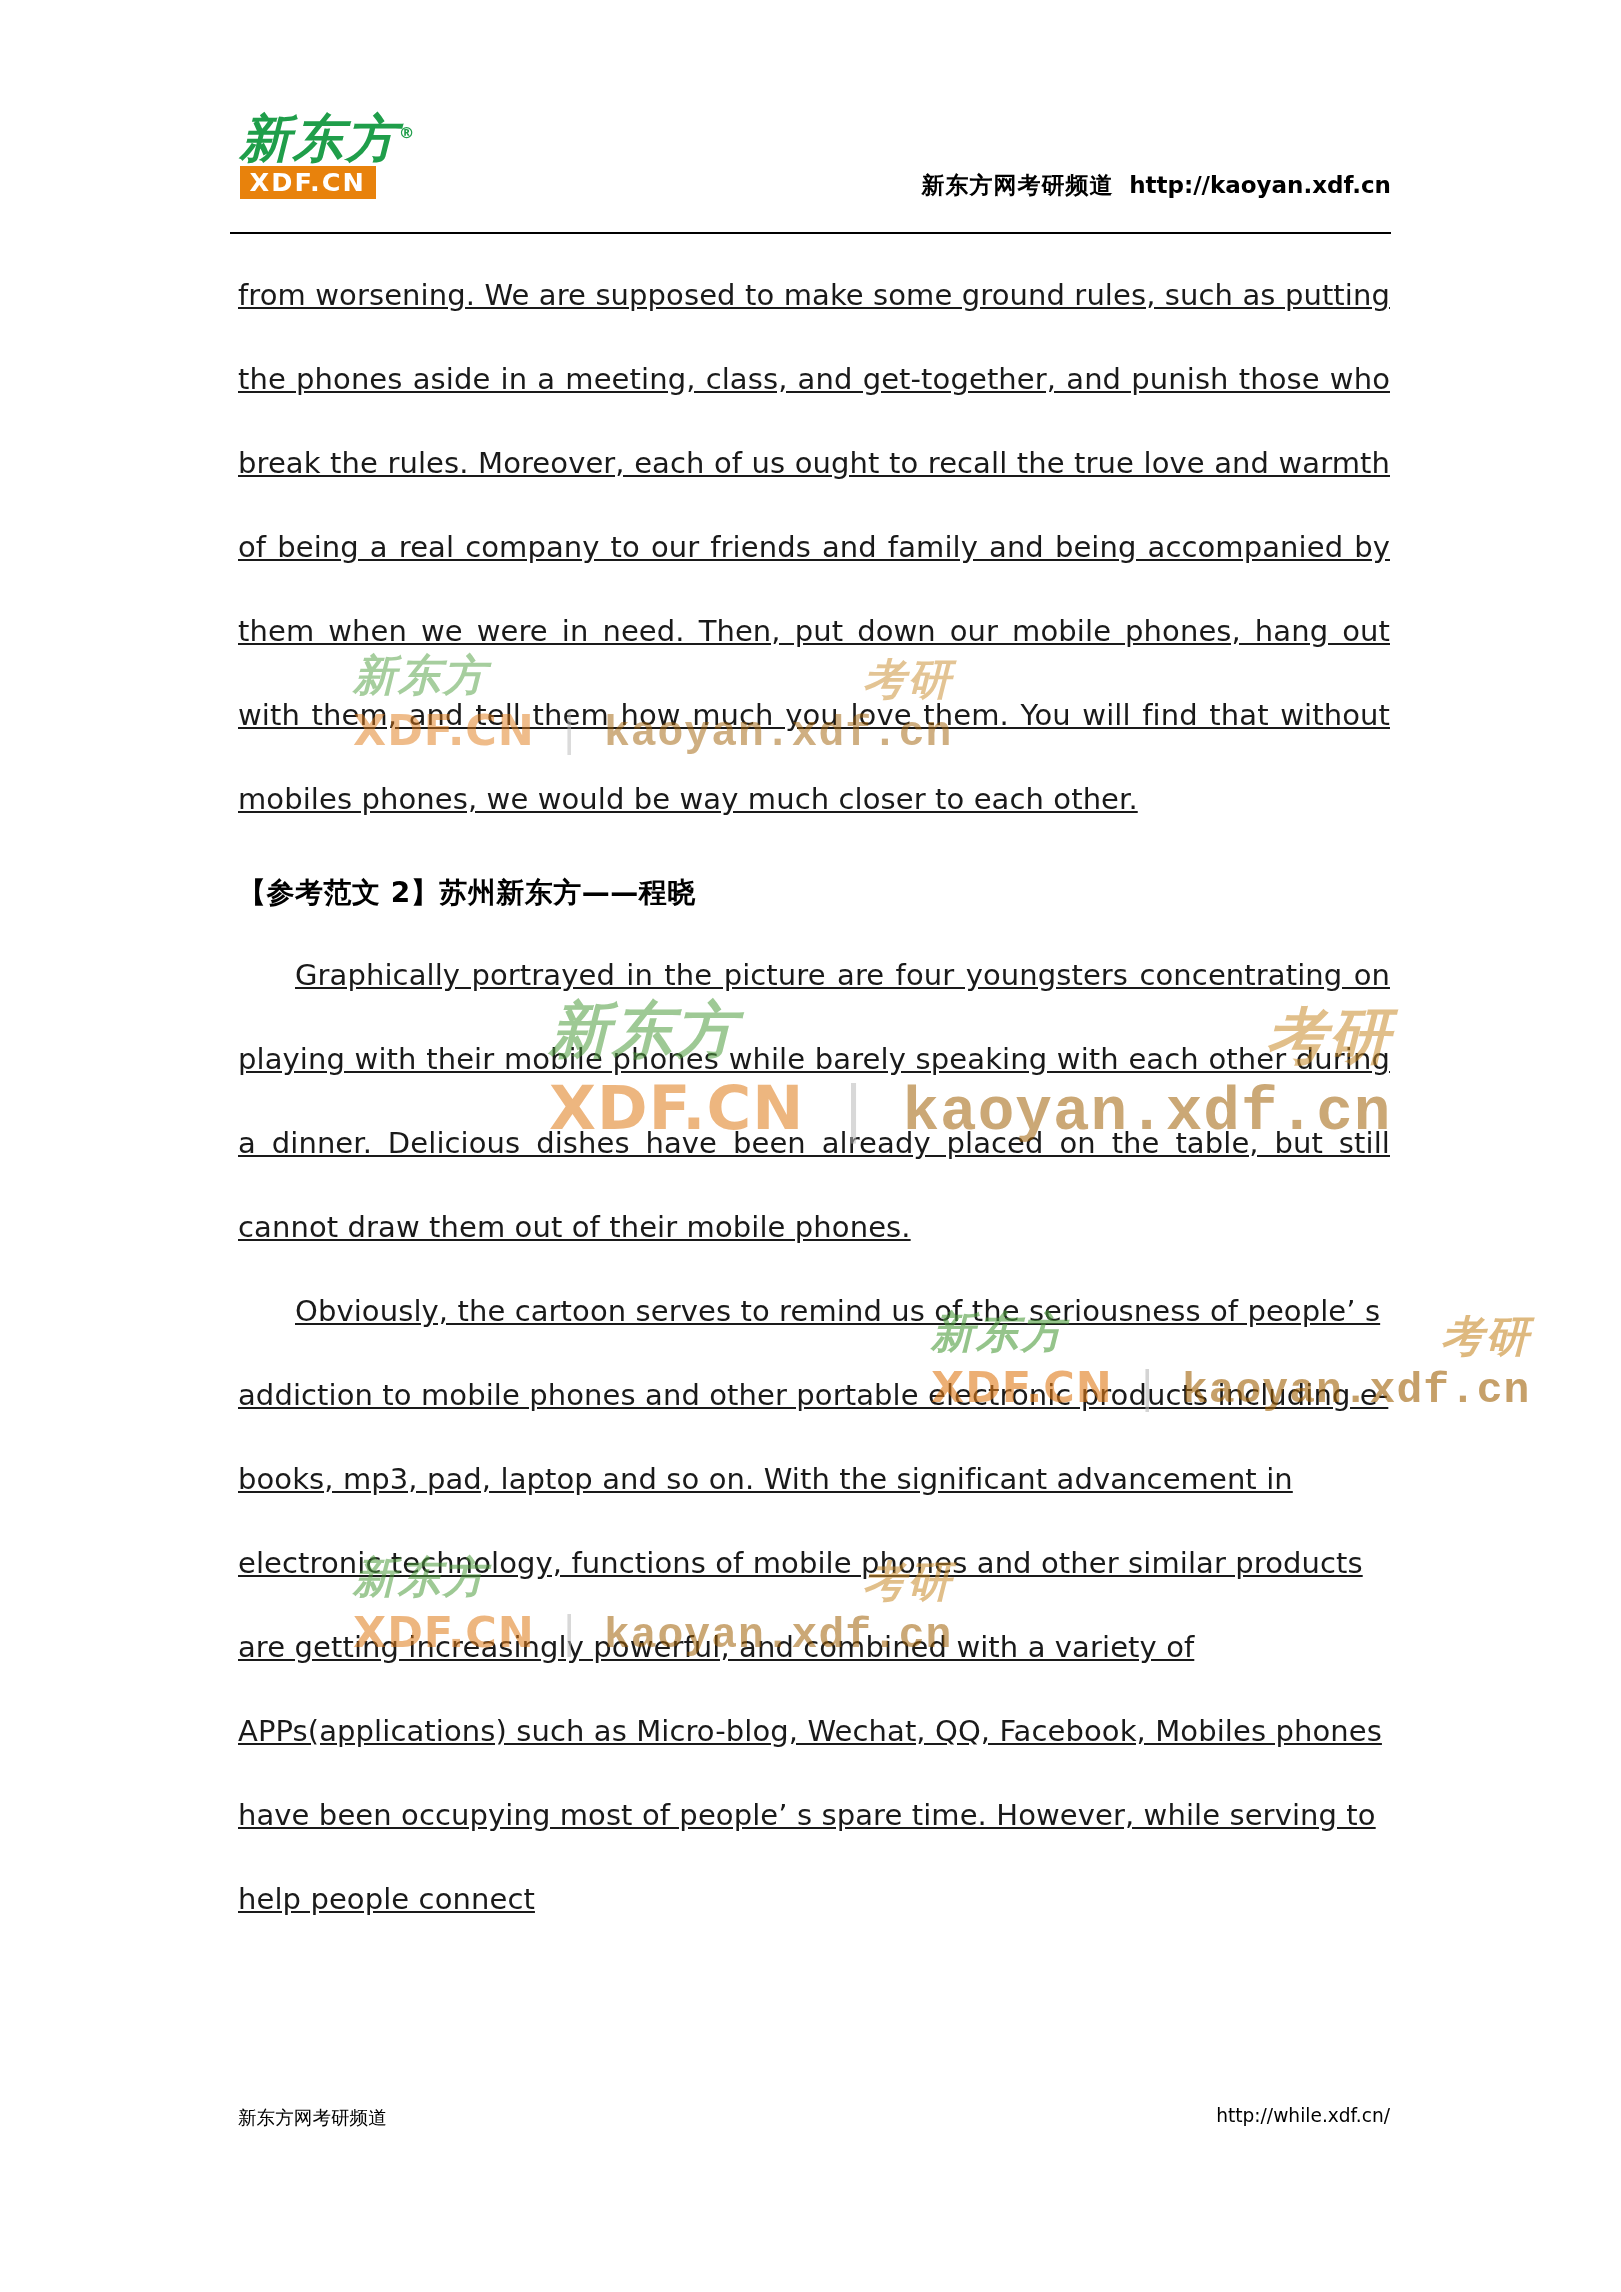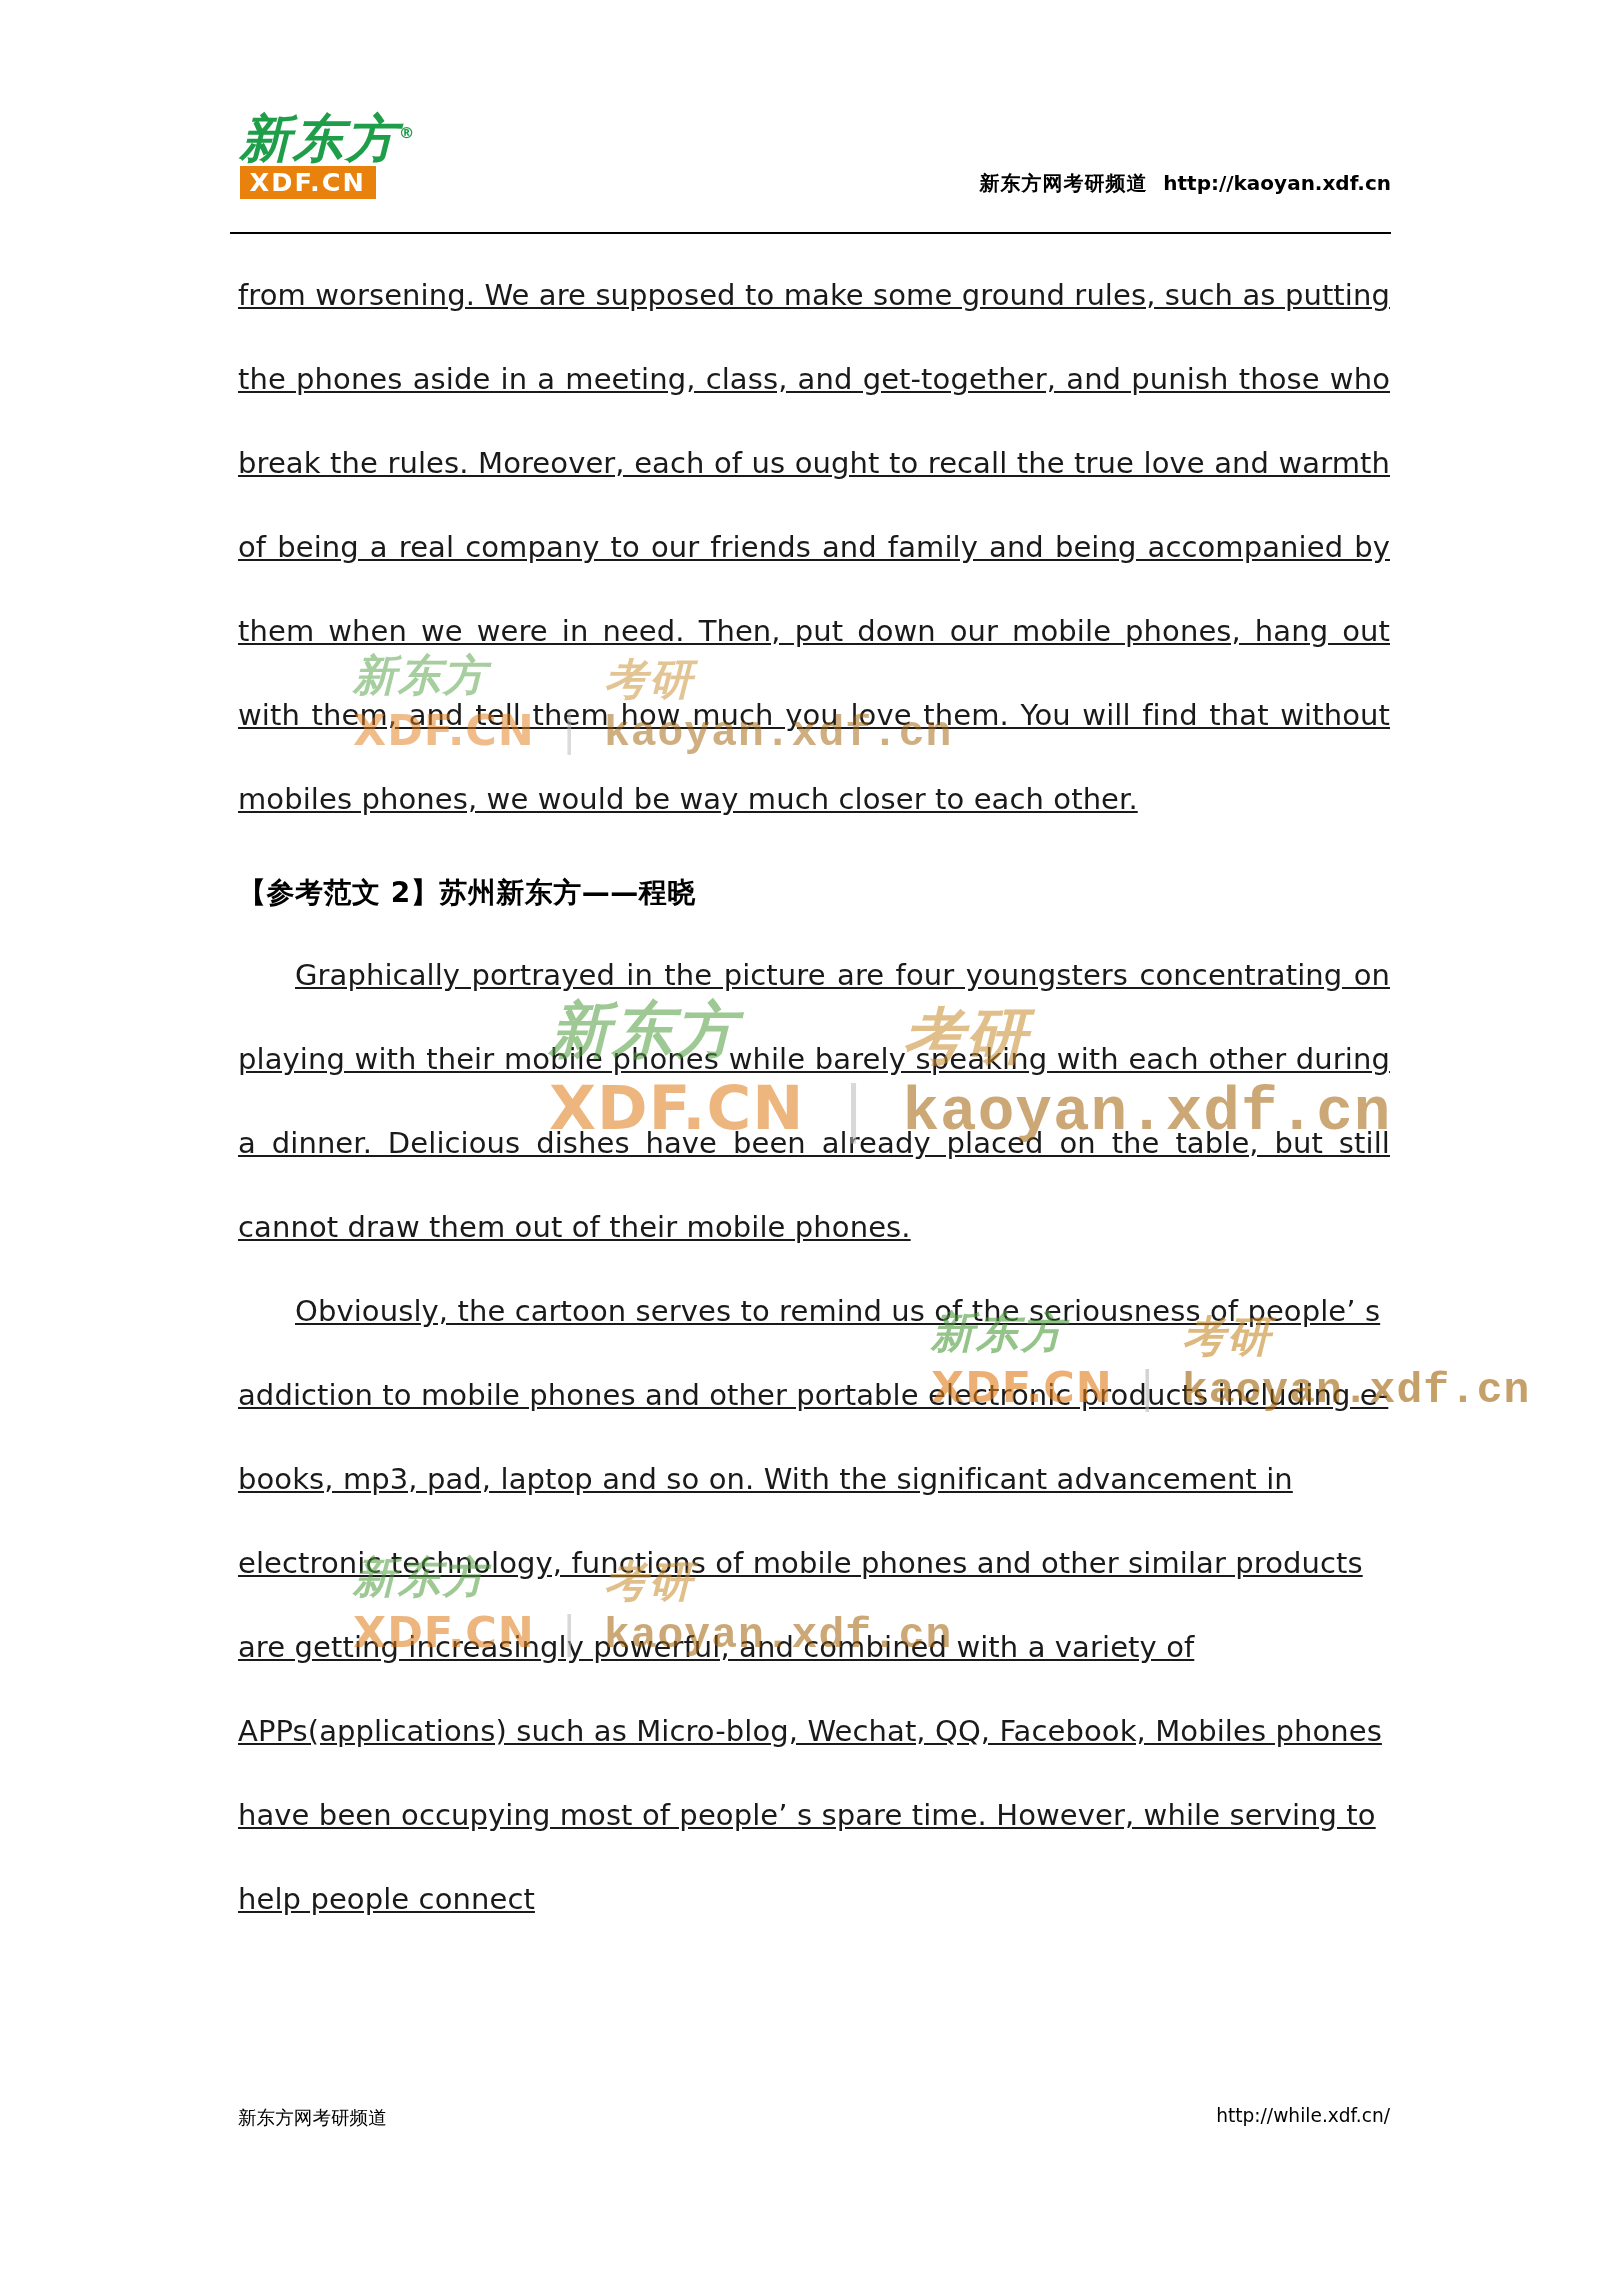--- a/index.html
+++ b/index.html
@@ -52,21 +52,21 @@
     color: #ffffff;
     font-weight: bold;
     font-size: 25.5px;
     letter-spacing: 2px;
     padding: 1px 9.8px 2px 9.8px;
   }
   .header-right {
     position: absolute;
     right: 0px;
     top: 67px;
-    font-size: 20px;
+    font-size: 23px;
     color: #000000;
     white-space: nowrap;
     text-align: right;
   }
   .header-right .hr-cn { font-weight: bold; letter-spacing: 1px; }
   .header-right .hr-url { font-weight: bold; margin-left: 15.7px; letter-spacing: 0px; }
   .header-rule {
     position: absolute;
     left: 230px;
     top: 232px;
@@ -135,20 +135,21 @@
     display: inline-block;
     color: #b9b9b9;
     font-weight: normal;
     font-style: normal;
   }
   .wm .wm-right {
     font-weight: bold;
     color: #c98b2b;
     letter-spacing: 2px;
     display: inline-block;
+    text-align: right;
   }
   .wm .wm-sub {
     display: block;
     font-style: normal;
     font-weight: bold;
     letter-spacing: 1px;
   }
   .wm-sub-left { color: #e07b18; }
   .wm-sub-right { color: #a16207; font-family: Liberation Mono, monospace; }
 

